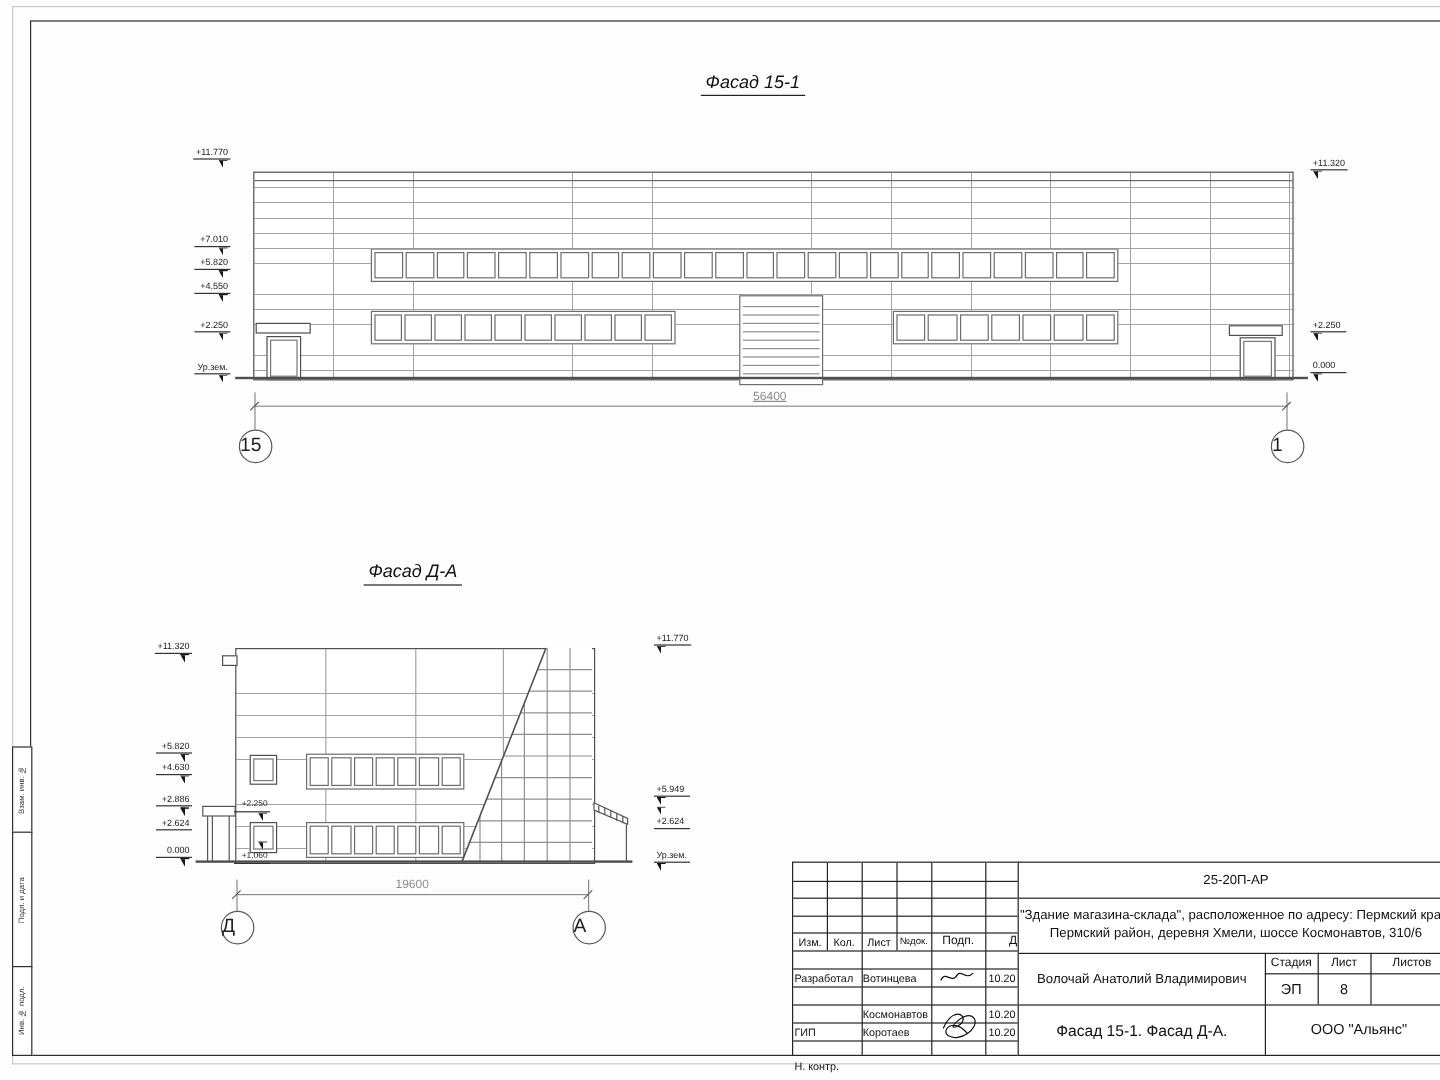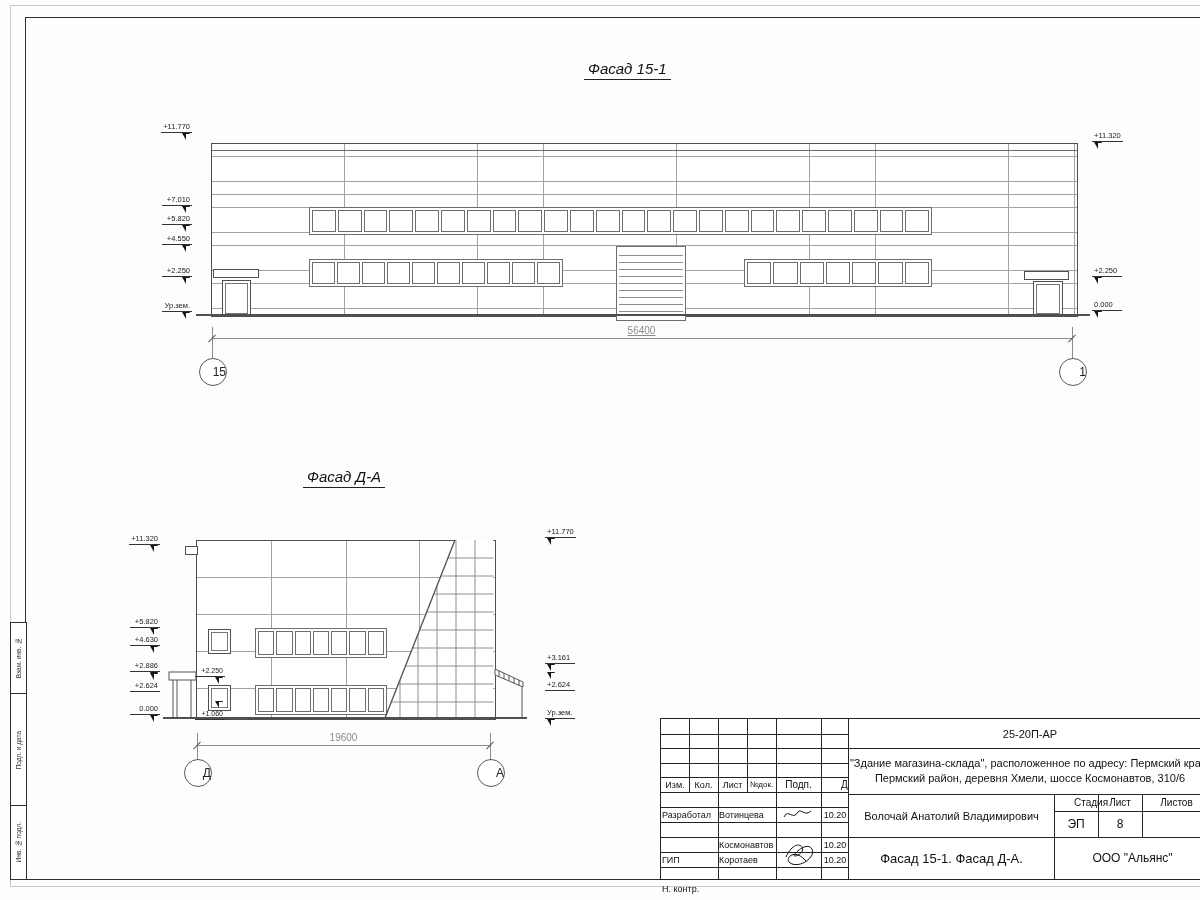--- a/index.html
+++ b/index.html
@@ -44,21 +44,21 @@
   .mL .tri{right:2px;top:11px;}
   .mR .tri{left:2px;top:11px;}
   .mark.sym-above .tri{top:-8px;}
   .mark.small{font-size:7px;width:30px;}
   
   .dim{position:absolute;border-top:1px solid #8c8c8c;}
   .ext{position:absolute;width:1px;background:#8c8c8c;}
   .tick{position:absolute;width:10px;height:1px;background:#5a5a5a;transform:rotate(-45deg);}
   .dimtxt{position:absolute;font-size:10px;color:#8c8c8c;text-align:center;}
   .bubble{position:absolute;width:26px;height:26px;border:1px solid #5a5a5a;border-radius:50%;
-          background:#fff;display:flex;align-items:center;justify-content:flex-end;font-size:12px;color:#222;}
+          background:#fff;display:flex;align-items:center;justify-content:flex-start;font-size:16px;color:#222;}
   
   .tb{position:absolute;border:1.4px solid #232323;background:#fff;}
   .tb-h{position:absolute;height:1px;background:#232323;}
   .tb-v{position:absolute;width:1px;background:#232323;}
   .cell{position:absolute;display:flex;align-items:center;justify-content:center;text-align:center;color:#111;}
   .fs8{font-size:8px;}.fs9{font-size:9px;}.fs10{font-size:10px;}.fs11{font-size:11px;}
   .fs12{font-size:12px;}.fs13{font-size:13px;}
   svg{position:absolute;overflow:visible;}
 </style>
 </head>
@@ -259,21 +259,21 @@
   <div class="groundline" style="left:163px;top:717px;width:364px;"></div>
 
   <div class="mark mL" style="left:116px;top:534px;"><span class="lbl">+11.320</span><b class="tri"></b></div>
   <div class="mark mL" style="left:116px;top:617px;"><span class="lbl">+5.820</span><b class="tri"></b></div>
   <div class="mark mL" style="left:116px;top:635px;"><span class="lbl">+4.630</span><b class="tri"></b></div>
   <div class="mark mL" style="left:116px;top:661px;"><span class="lbl">+2.886</span><b class="tri"></b></div>
   <div class="mark mL sym-above" style="left:116px;top:681px;"><span class="lbl">+2.624</span><b class="tri"></b></div>
   <div class="mark mL" style="left:116px;top:704px;"><span class="lbl">0.000</span><b class="tri"></b></div>
 
   <div class="mark mR" style="left:545px;top:527px;"><span class="lbl">+11.770</span><b class="tri"></b></div>
-  <div class="mark mR" style="left:545px;top:653px;"><span class="lbl">+3.161</span><b class="tri"></b></div>
+  <div class="mark mR" style="left:545px;top:653px;"><span class="lbl">+5.949</span><b class="tri"></b></div>
   <div class="mark mR sym-above" style="left:545px;top:680px;"><span class="lbl">+2.624</span><b class="tri"></b></div>
   <div class="mark mR" style="left:545px;top:708px;"><span class="lbl">Ур.зем.</span><b class="tri"></b></div>
 
   <div class="mark mL small" style="left:195px;top:666px;"><span class="lbl">+2.250</span><b class="tri"></b></div>
   <div class="mark mL small sym-above" style="left:195px;top:709px;"><span class="lbl">+1.060</span><b class="tri"></b></div>
 
   <div class="ext" style="left:197px;top:733px;height:27px;"></div>
   <div class="ext" style="left:490px;top:733px;height:27px;"></div>
   <div class="dim" style="left:197px;top:745px;width:293px;"></div>
   <div class="tick" style="left:192px;top:745px;"></div>
@@ -333,21 +333,21 @@
     <div class="tb-h" style="left:0;top:118px;width:362px;"></div>
     <div class="tb-v" style="left:205px;top:75px;height:85px;"></div>
     <div class="tb-v" style="left:249px;top:75px;height:43px;"></div>
     <div class="tb-v" style="left:293px;top:75px;height:43px;"></div>
     <div class="cell fs11" style="left:0;top:0;width:362px;height:29px;">25-20П-АР</div>
     <div class="cell fs11" style="left:0;top:29px;width:362px;height:46px;flex-direction:column;line-height:15px;">
       <span>"Здание магазина-склада", расположенное по адресу: Пермский край,</span>
       <span>Пермский район, деревня Хмели, шоссе Космонавтов, 310/6</span>
     </div>
     <div class="cell fs11" style="left:0;top:75px;width:205px;height:43px;">Волочай Анатолий Владимирович</div>
-    <div class="cell fs10" style="left:205px;top:75px;width:44px;height:17px;margin-left:15px;">Стадия</div>
+    <div class="cell fs10" style="left:205px;top:75px;width:44px;height:17px;">Стадия</div>
     <div class="cell fs10" style="left:249px;top:75px;width:44px;height:17px;">Лист</div>
     <div class="cell fs10" style="left:293px;top:75px;width:69px;height:17px;">Листов</div>
     <div class="cell fs12" style="left:205px;top:92px;width:44px;height:26px;">ЭП</div>
     <div class="cell fs12" style="left:249px;top:92px;width:44px;height:26px;">8</div>
     <div class="cell fs13" style="left:0;top:118px;width:205px;height:42px;">Фасад 15-1. Фасад Д-А.</div>
     <div class="cell fs12" style="left:205px;top:118px;width:157px;height:42px;">ООО "Альянс"</div>
   </div>
 
 </div>
 

